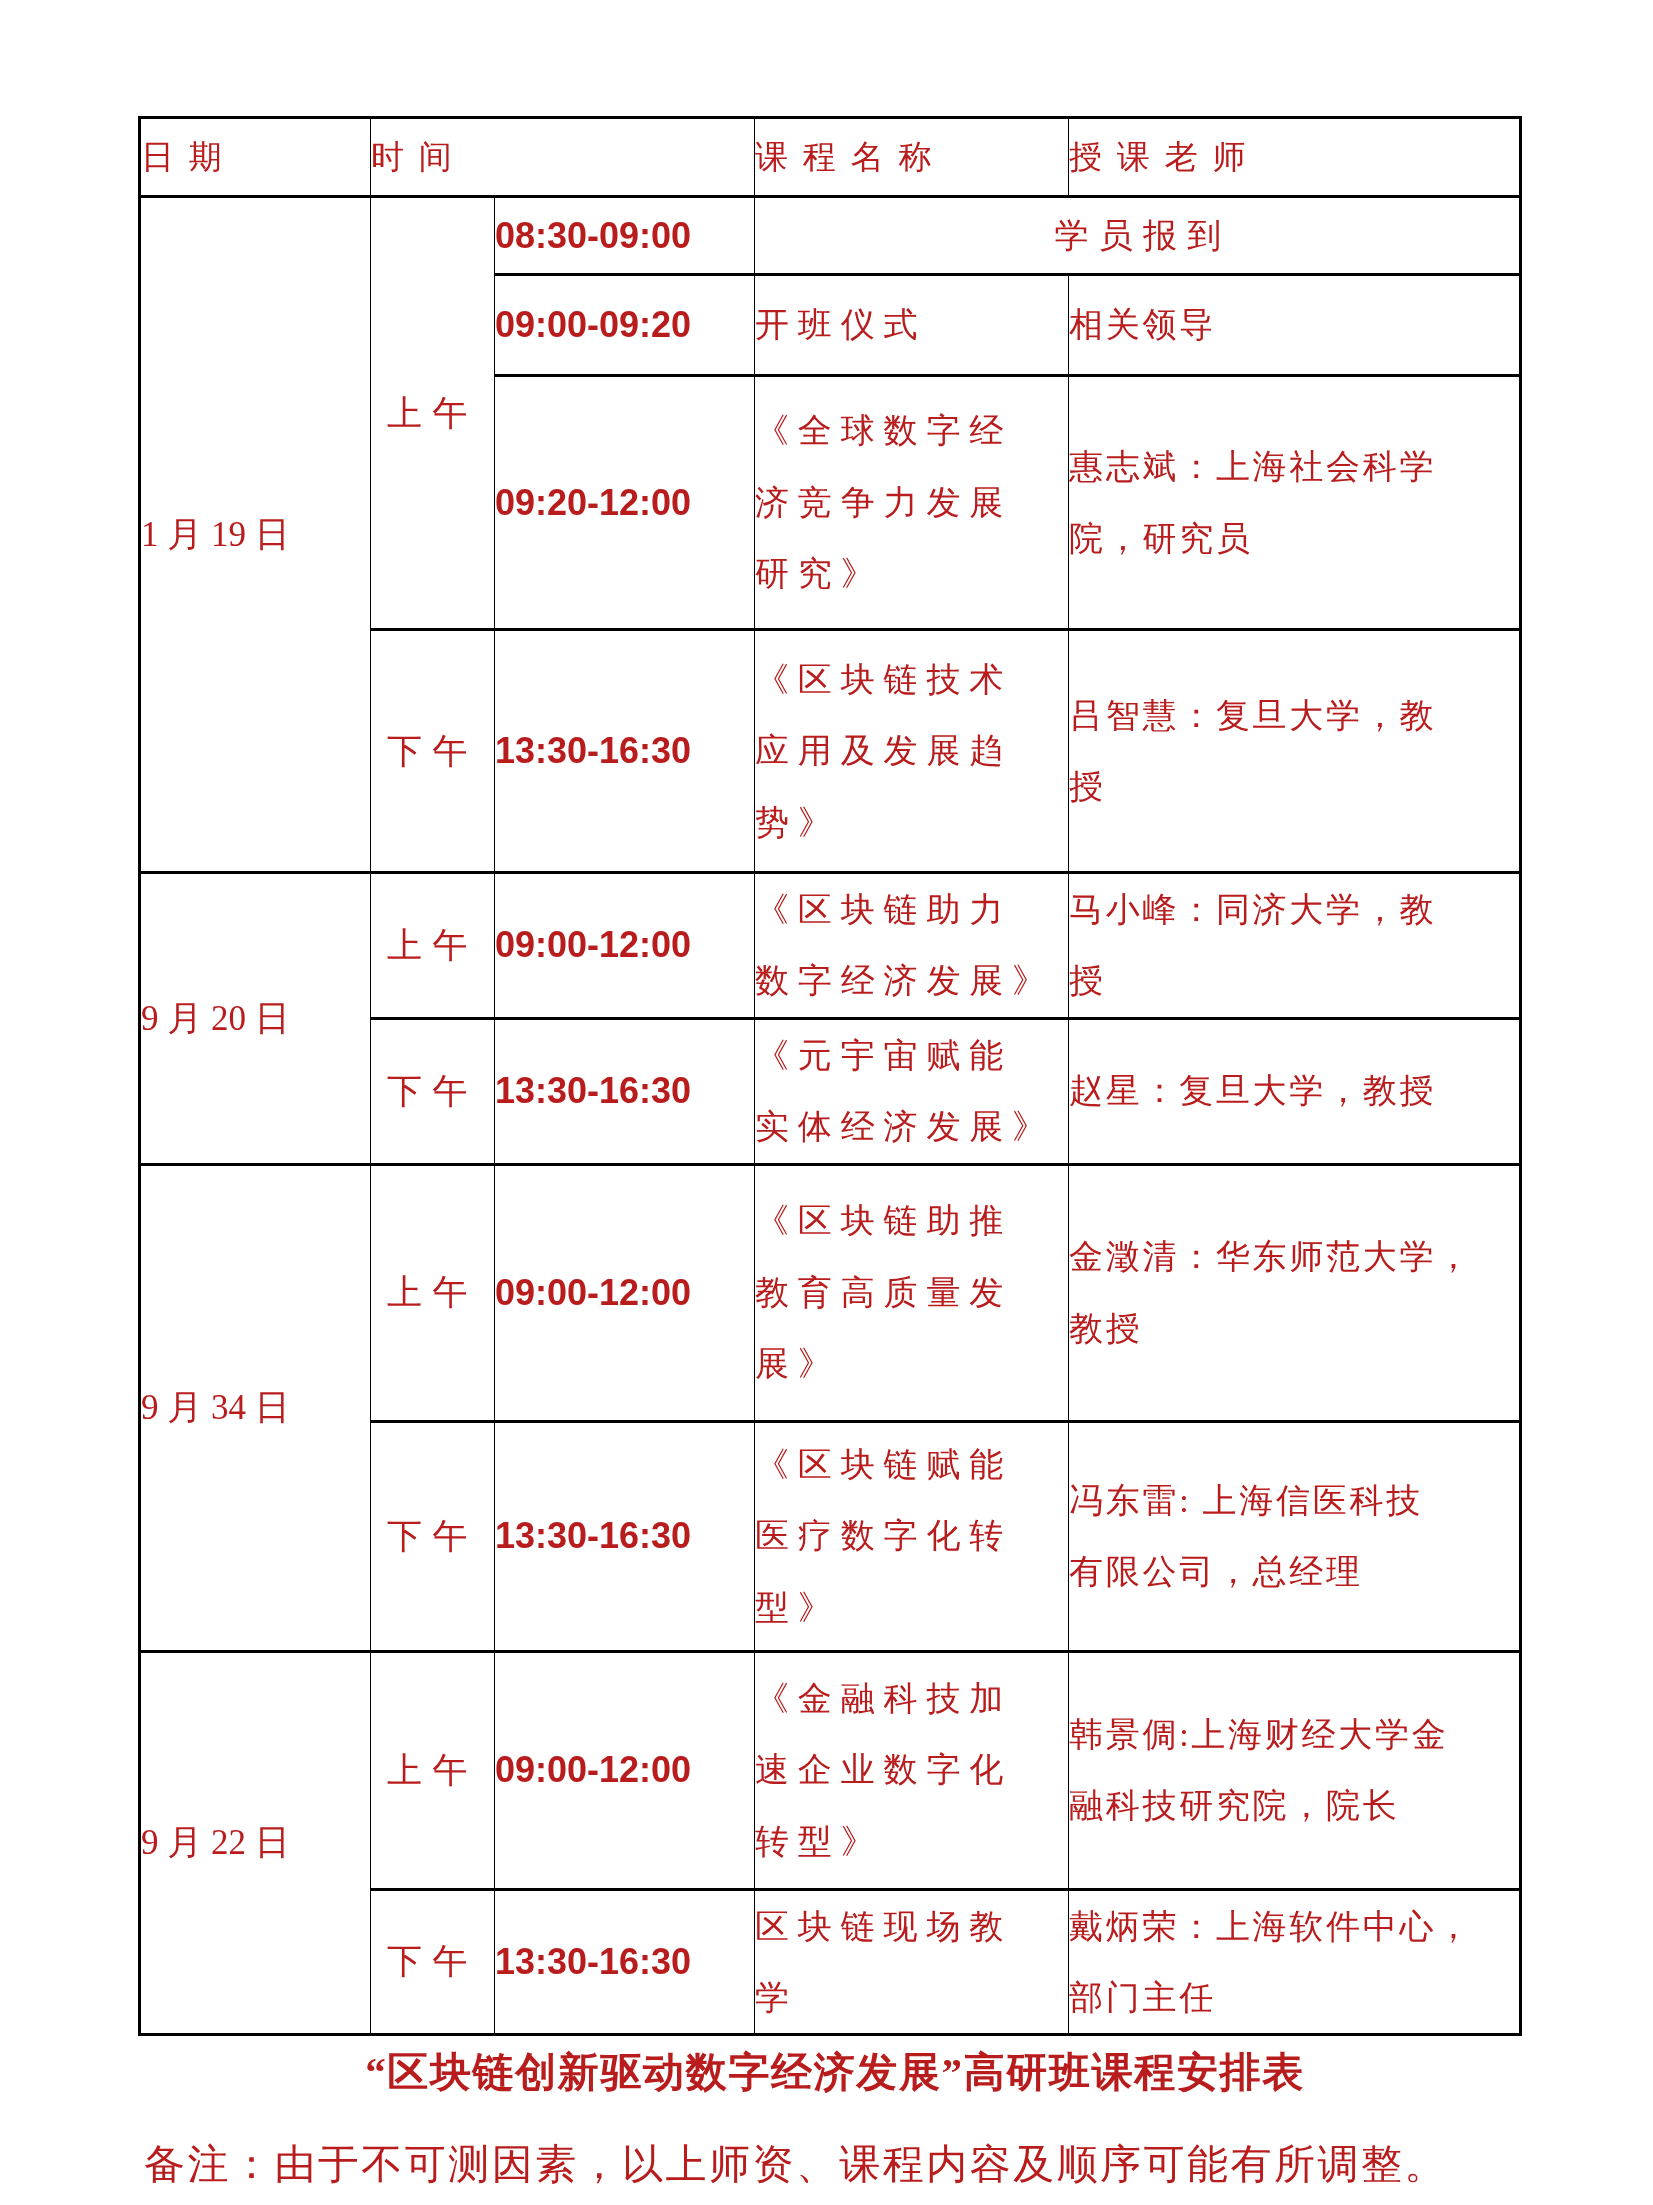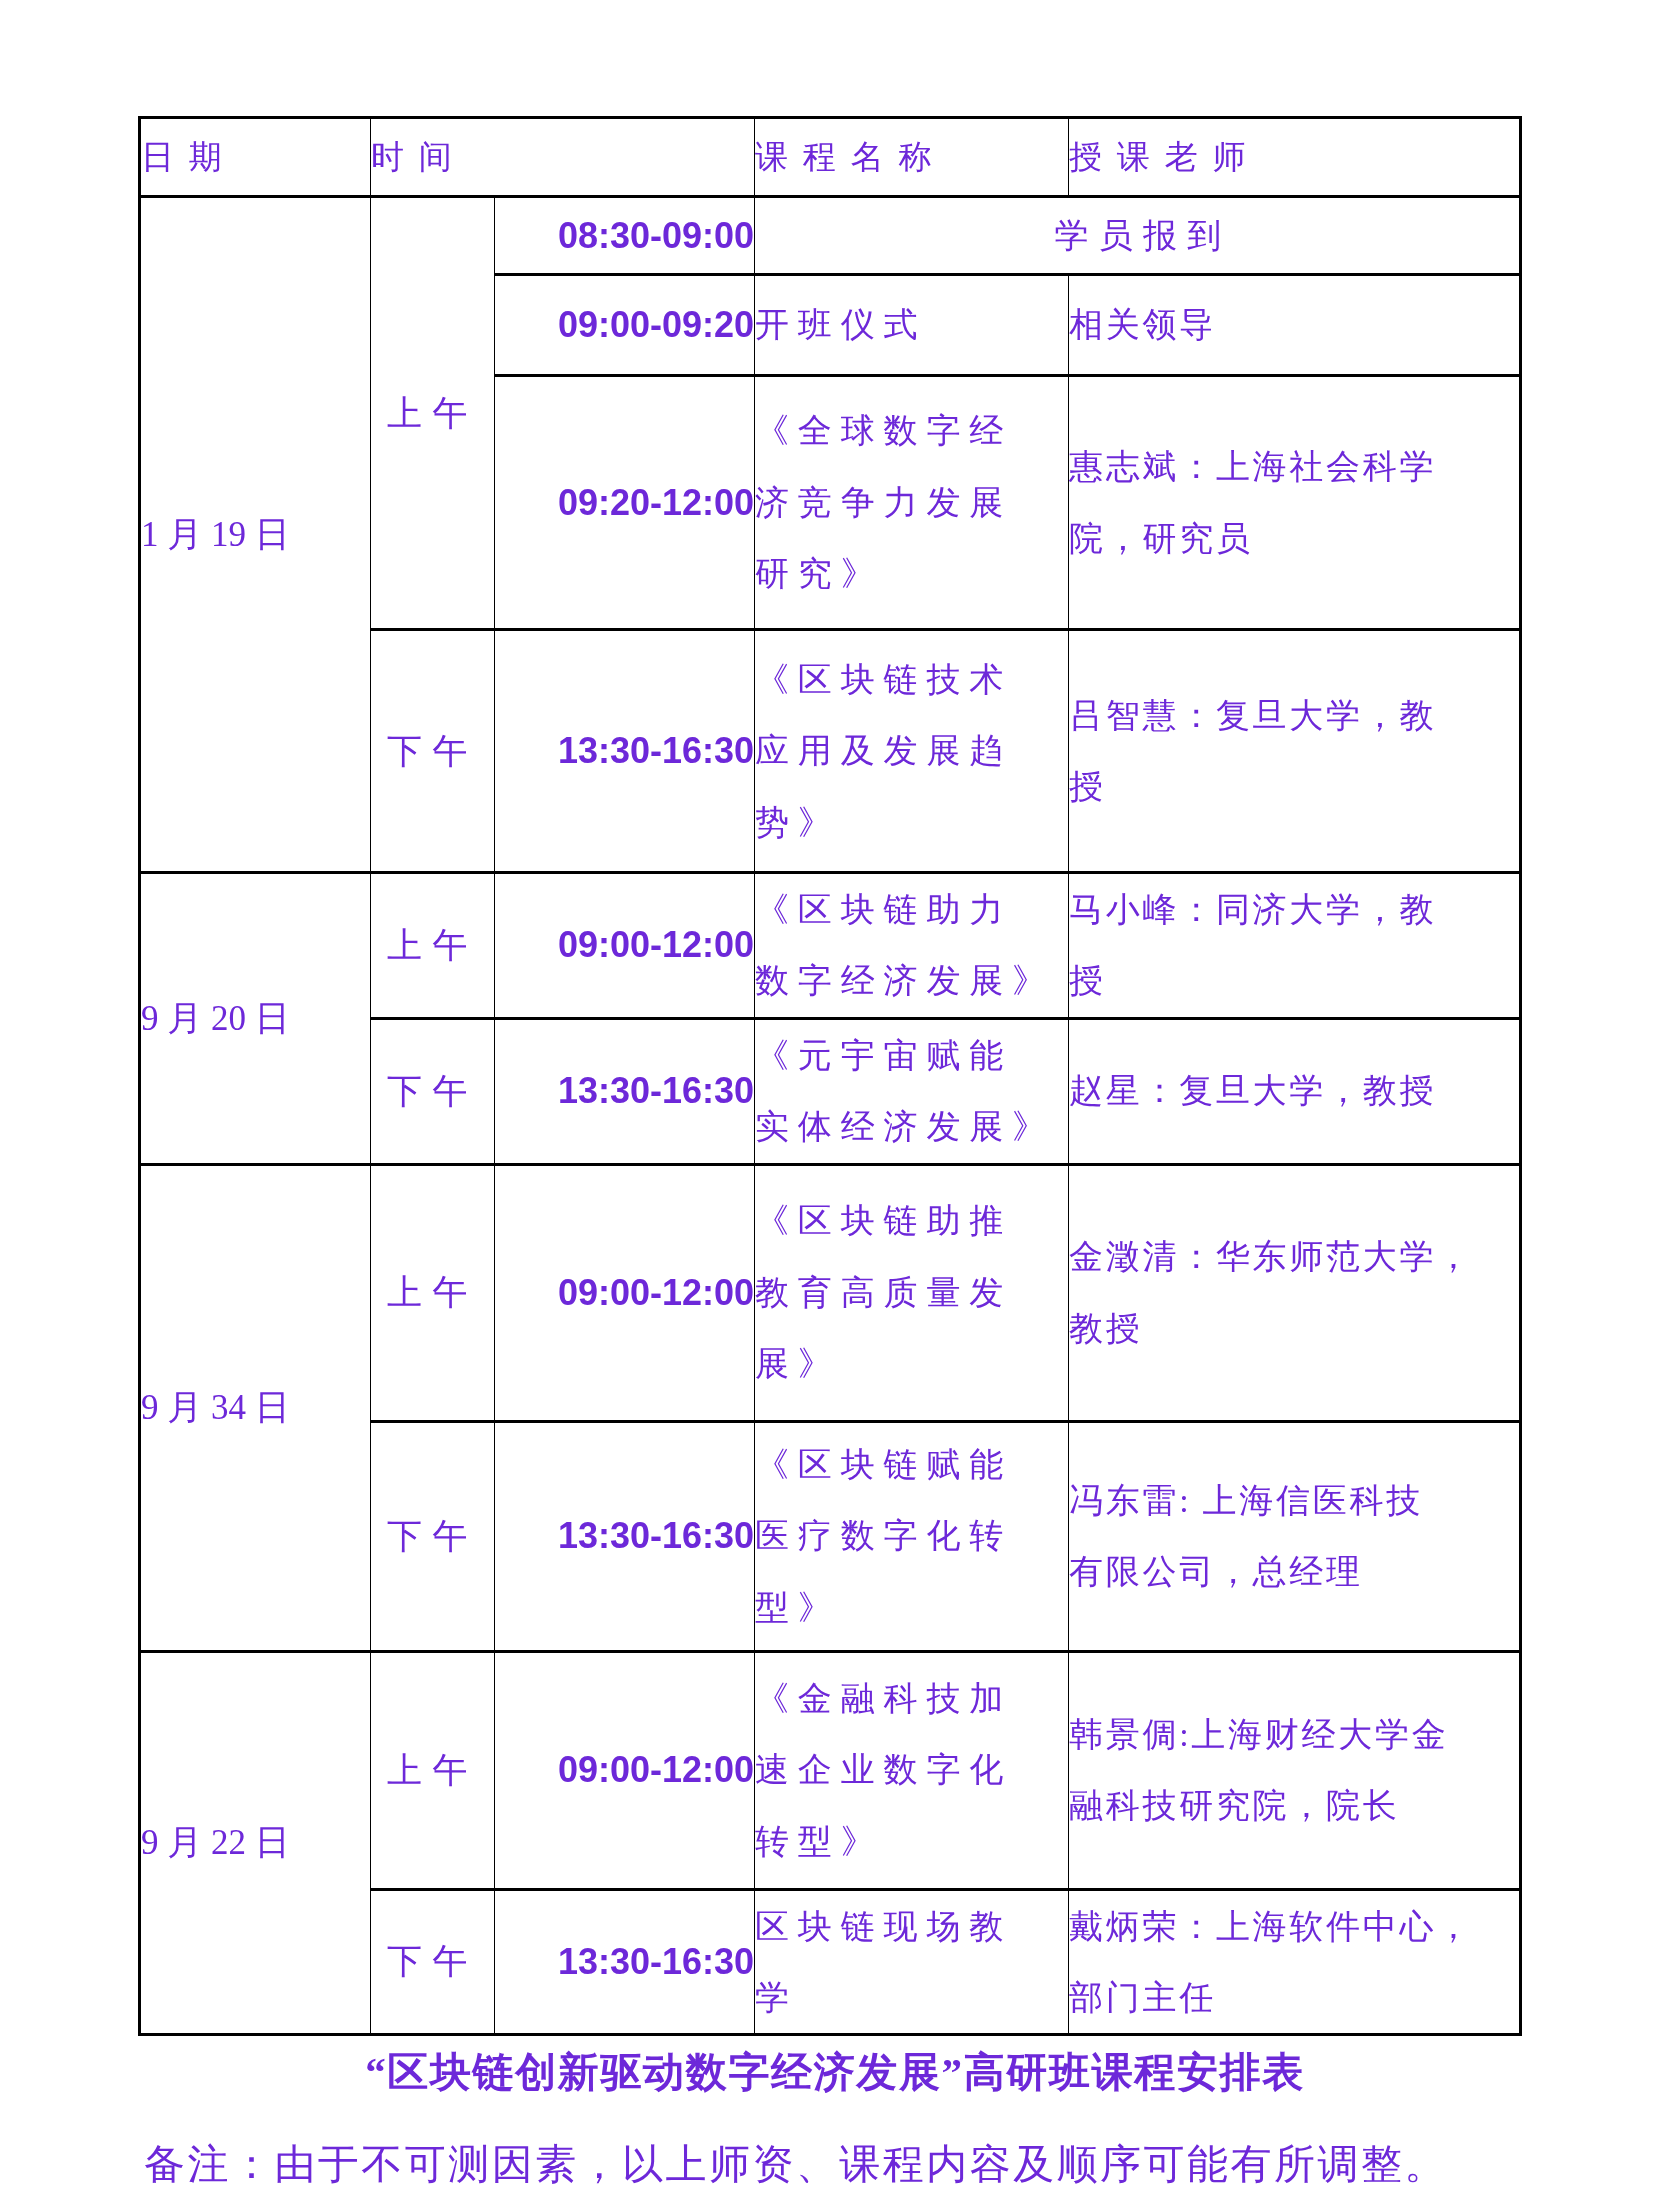--- a/index.html
+++ b/index.html
@@ -1,20 +1,20 @@
 <!DOCTYPE html>
 <html style="font-size:12.7px"><head>
 <meta charset="utf-8">
 <style>
   html,body{margin:0;padding:0;background:#e8e8e8;}
   .doc{
     position:relative;
     width:1654px;height:2205px;
     background:#ffffff;
-    color:#6d28d9;
+    color:#b91c1c;
     font-family:"Liberation Serif", serif;
     overflow:hidden;
   }
   table.schedule{
     position:absolute;left:138px;top:116px;
     width:1381px;
     border-collapse:collapse;
     table-layout:fixed;
     border:3.2px solid #000;
   }
@@ -53,21 +53,20 @@
     font-size:35px;
     letter-spacing:.3em;
     text-align:center;
   }
   .time-cell{
     font-family:"Liberation Sans", sans-serif;
     font-weight:700;
     font-size:36px;
     padding-left:12.7px;
     letter-spacing:0;
-    text-align:right;
   }
   .course-cell{
     font-size:34px;
     letter-spacing:.26em;
     line-height:2.1;
     padding-left:17.5px;
     white-space:pre;
   }
   .course-cell.merged{
     text-align:center;

